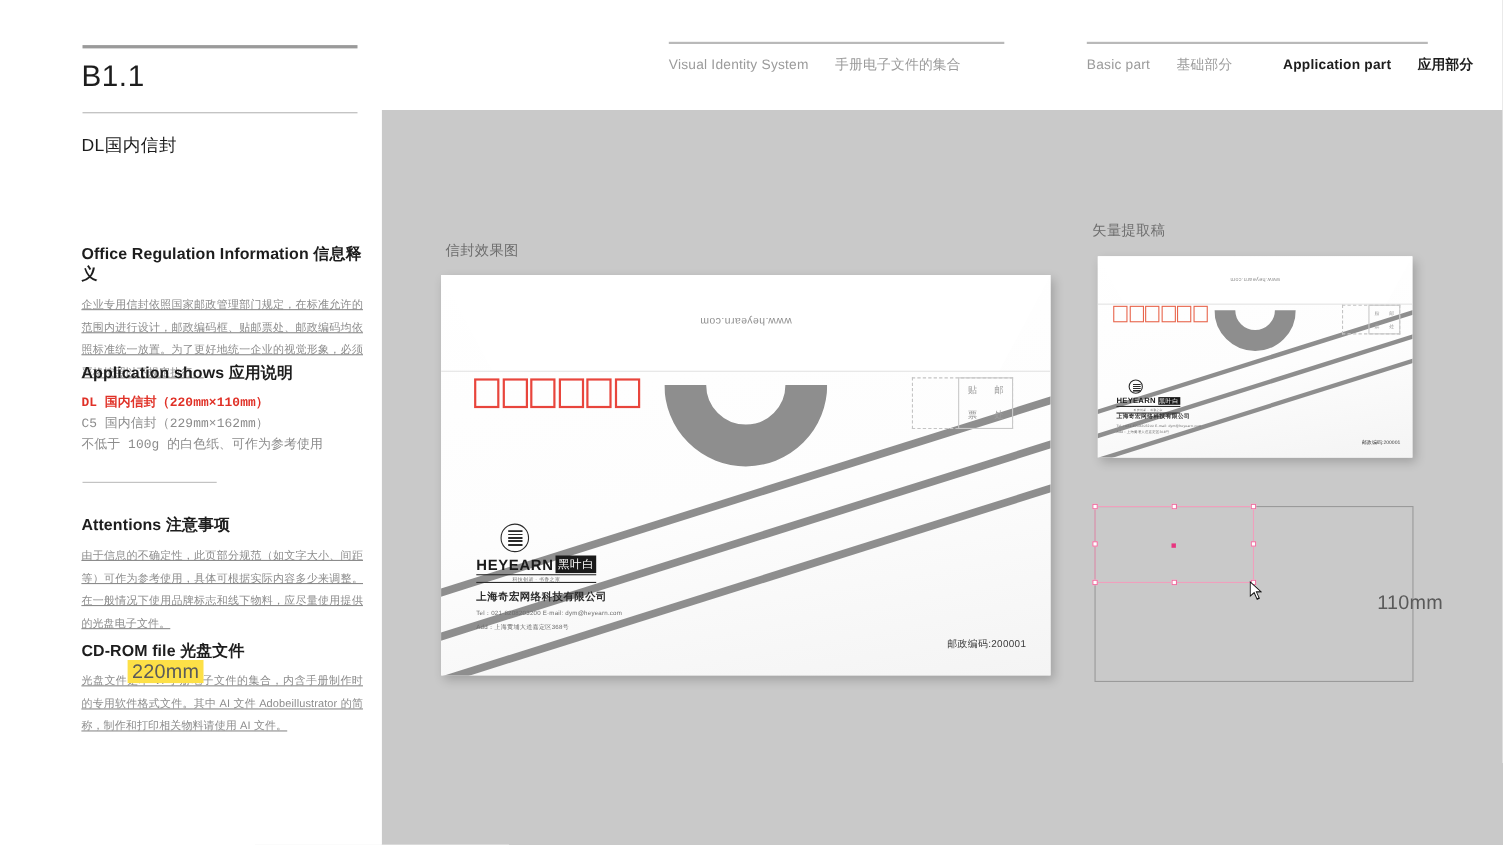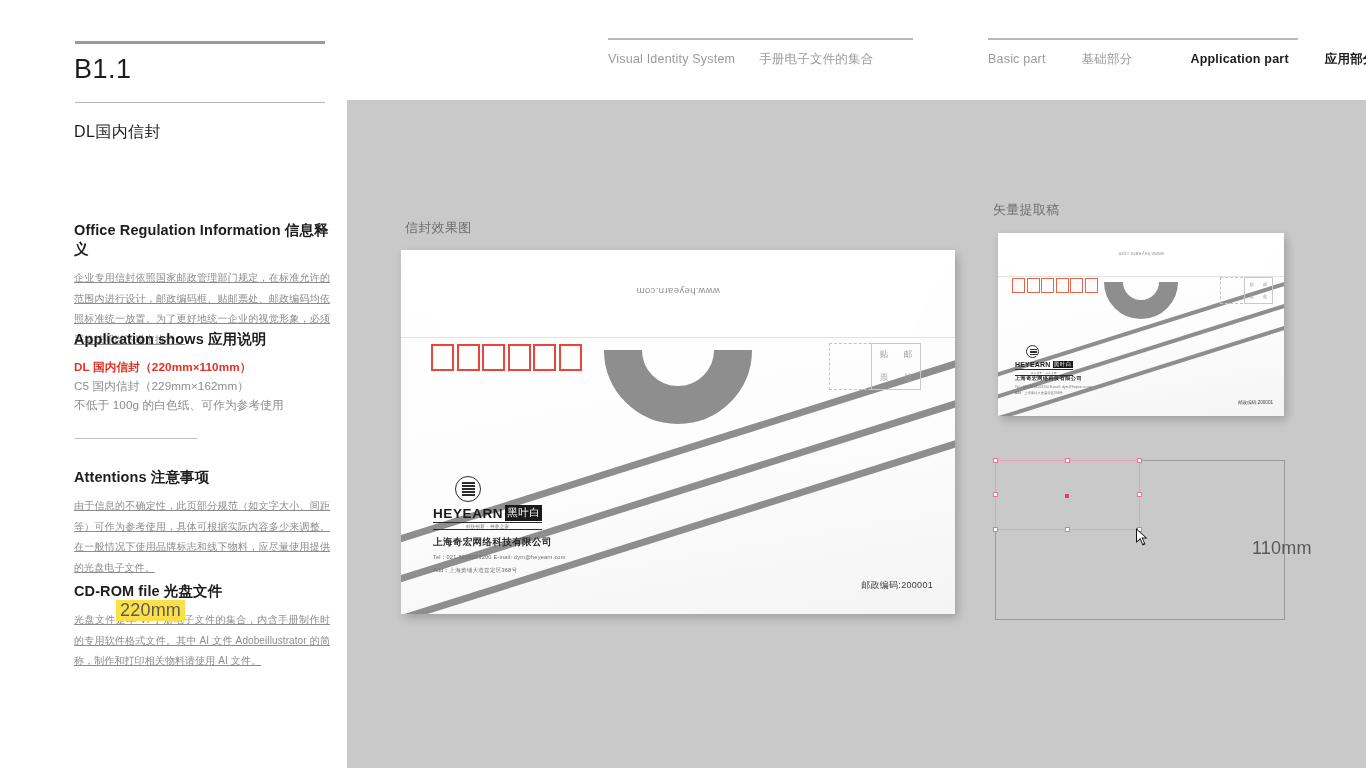--- a/index.html
+++ b/index.html
@@ -27,41 +27,41 @@
   #doc-title{position:absolute;left:74px;top:122px;width:260px;font-size:16px;color:#1d1d1d;
         letter-spacing:.4px;}
 
   .sec-h{font-size:14.5px;font-weight:700;color:#1d1d1d;letter-spacing:.1px;}
   .sec-p{font-size:10px;color:#8c8c8c;line-height:20.5px;letter-spacing:.1px;text-align:justify;text-decoration:underline;}
 
   #sec-office{position:absolute;left:74px;top:221px;width:256px;}
   #sec-office .sec-p{margin-top:9px;}
 
   #sec-appl{position:absolute;left:74px;top:330px;width:256px;}
-  #appl-lines{margin-top:8px;}
+  #appl-lines{margin-top:8px;font-family:Liberation Mono, monospace;}
   .appl-line{font-size:11.7px;line-height:19px;color:#8c8c8c;letter-spacing:.1px;}
   .appl-line.hl{color:#e03127;font-weight:700;}
 
   #rule-low{position:absolute;left:75px;top:438px;width:122px;height:1px;background:#bdbdbd;}
 
   #sec-att{position:absolute;left:74px;top:468px;width:256px;}
   #sec-att .sec-p{margin-top:9px;}
 
   #sec-cd{position:absolute;left:74px;top:582px;width:256px;}
   #sec-cd .sec-p{margin-top:9px;}
 
   
   #nav-left{position:absolute;left:608px;top:38px;width:305px;}
   #nav-right{position:absolute;left:988px;top:38px;width:310px;}
   .nav-rule{height:2px;background:#b9b9b9;width:100%;}
   .nav-row{margin-top:11px;display:flex;align-items:baseline;white-space:nowrap;}
   .nav-item{font-size:12.5px;color:#9b9b9b;letter-spacing:.2px;}
   .nav-item.cn{margin-left:24px;}
   .nav-item.active{color:#1d1d1d;font-weight:700;text-align:right;}
-  #nav-right .nav-row{gap:12px;}
+  #nav-right .nav-row{gap:0;}
   #nav-right .grp2{margin-left:46px;}
 
   
   .canvas-label{position:absolute;font-size:13px;color:#6e6e6e;letter-spacing:.3px;}
   #label-mock{left:405px;top:219px;}
   #label-vec{left:993px;top:201px;}
 
   
   #env-big{position:absolute;left:401px;top:250px;width:554px;height:364px;}
   .env-shadow{position:absolute;inset:0;background:#fcfcfc;

